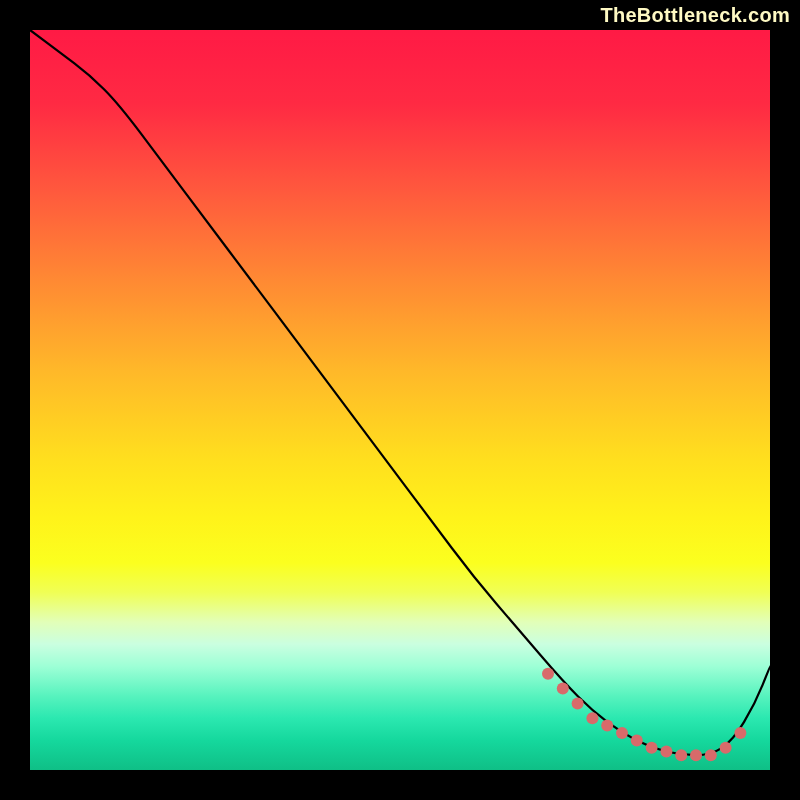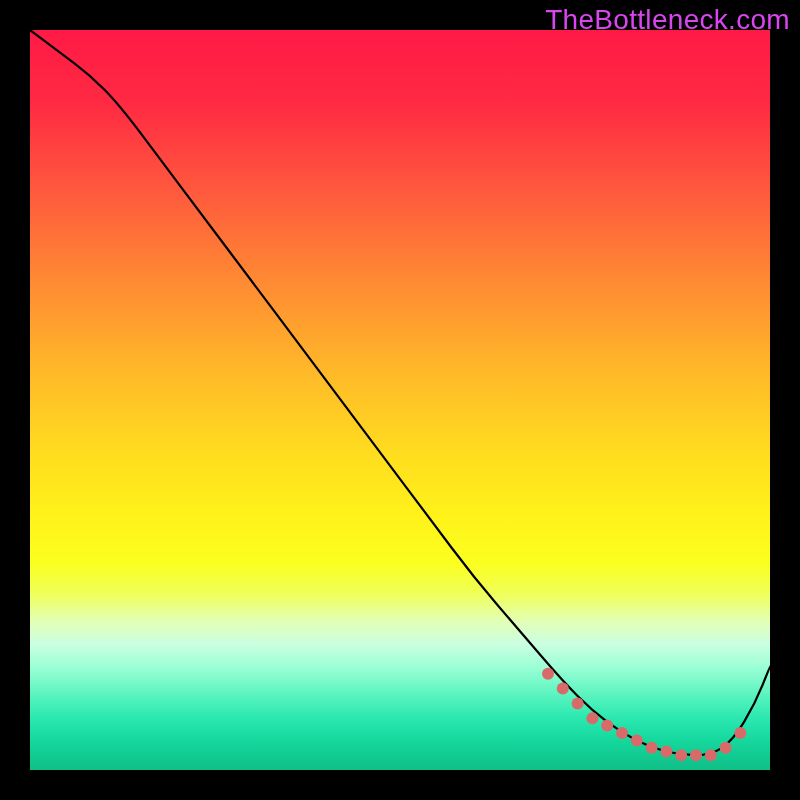--- a/index.html
+++ b/index.html
@@ -14,23 +14,23 @@
   .frame {
     position: relative;
     width: 800px;
     height: 800px;
     background: #000;
   }
   .watermark {
     position: absolute;
     top: 4px;
     right: 10px;
-    color: #d946ef;
-    font-size: 28px;
-    font-weight: 400;
+    color: #fef9c3;
+    font-size: 20px;
+    font-weight: 700;
     letter-spacing: 0.3px;
   }
   .plot {
     position: absolute;
     left: 30px;
     top: 30px;
     width: 740px;
     height: 740px;
     overflow: hidden;
   }

